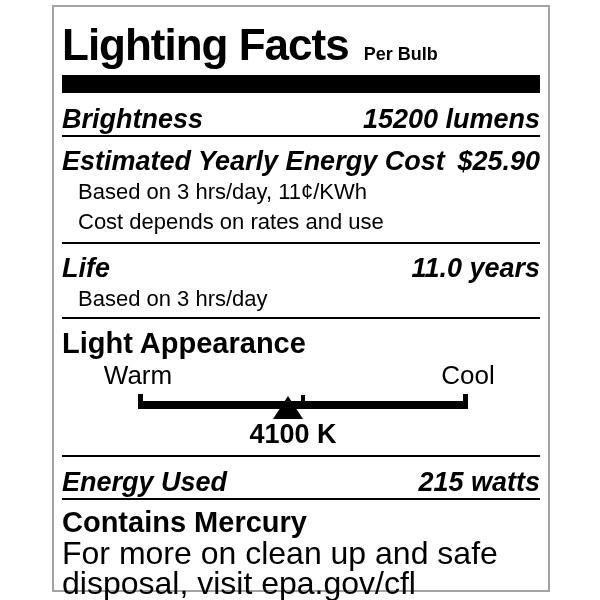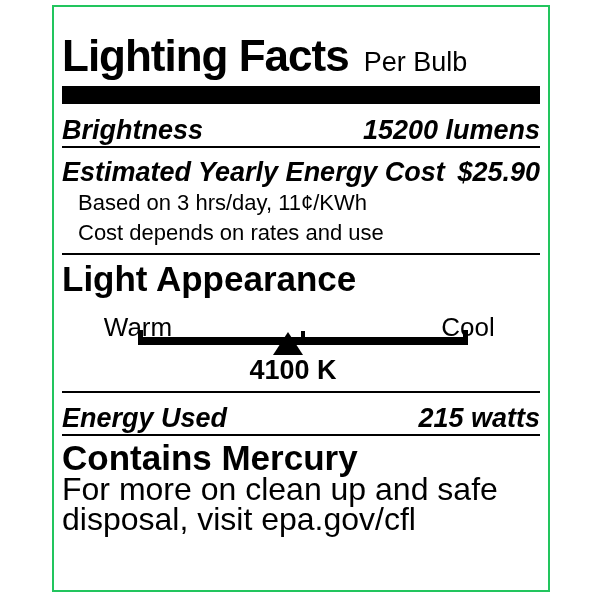--- a/index.html
+++ b/index.html
@@ -19,42 +19,42 @@
     background: #ffffff;
     overflow: hidden;
   }
   .label-box {
     position: absolute;
     left: 52px;
     top: 5px;
     width: 498px;
     height: 587px;
     box-sizing: border-box;
-    border: 2px solid #22c55e;
+    border: 2px solid #a3a3a3;
     background: #ffffff;
-    padding: 16px 8px;
+    padding: 5px 8px;
   }
   
   .header {
     padding-top: 9px;
   }
   .title-line {
     display: flex;
     align-items: baseline;
     white-space: nowrap;
   }
   .title {
     font-size: 44px;
     font-weight: bold;
     line-height: 48px;
     letter-spacing: -1px;
   }
   .subtitle {
-    font-size: 27px;
-    font-weight: normal;
+    font-size: 18px;
+    font-weight: bold;
     margin-left: 15px;
     line-height: 27px;
   }
   .black-bar {
     height: 18px;
     background: #000000;
     margin-top: 6px;
   }
   
   .row {
@@ -80,35 +80,35 @@
     font-weight: normal;
     line-height: 30px;
     padding-left: 16px;
   }
   .plain-line {
     font-size: 32px;
     font-weight: normal;
     line-height: 30px;
   }
   .section-heading {
-    font-size: 35px;
+    font-size: 29px;
     font-weight: bold;
     line-height: 32px;
   }
   
   .scale-wrap {
     position: relative;
     width: 330px;
     margin-left: 76px;
     height: 88px;
     margin-top: 2px;
   }
   .scale-end-label {
     position: absolute;
-    top: 16px;
+    top: 0;
     transform: translateX(-50%);
     font-size: 26px;
     font-weight: normal;
     line-height: 28px;
     white-space: nowrap;
   }
   .scale-end-label.warm { left: 0; }
   .scale-end-label.cool { left: 100%; }
   .scale {
     position: absolute;
@@ -186,20 +186,27 @@
 
     <div class="row row-energy-cost">
       <div class="kv-line">
         <span>Estimated Yearly Energy Cost</span>
         <span>$25.90</span>
       </div>
       <div class="sub-note">Based on 3 hrs/day, 11¢/KWh</div>
       <div class="sub-note">Cost depends on rates and use</div>
     </div>
 
+    <div class="row row-life">
+      <div class="kv-line">
+        <span>Life</span>
+        <span>11.0 years</span>
+      </div>
+      <div class="sub-note">Based on 3 hrs/day</div>
+    </div>
 
     <div class="row row-appearance">
       <div class="section-heading">Light Appearance</div>
       <div class="scale-wrap">
         <span class="scale-end-label warm">Warm</span>
         <span class="scale-end-label cool">Cool</span>
         <div class="scale">
           <div class="scale-bar"></div>
           <div class="scale-cap left"></div>
           <div class="scale-cap right"></div>

